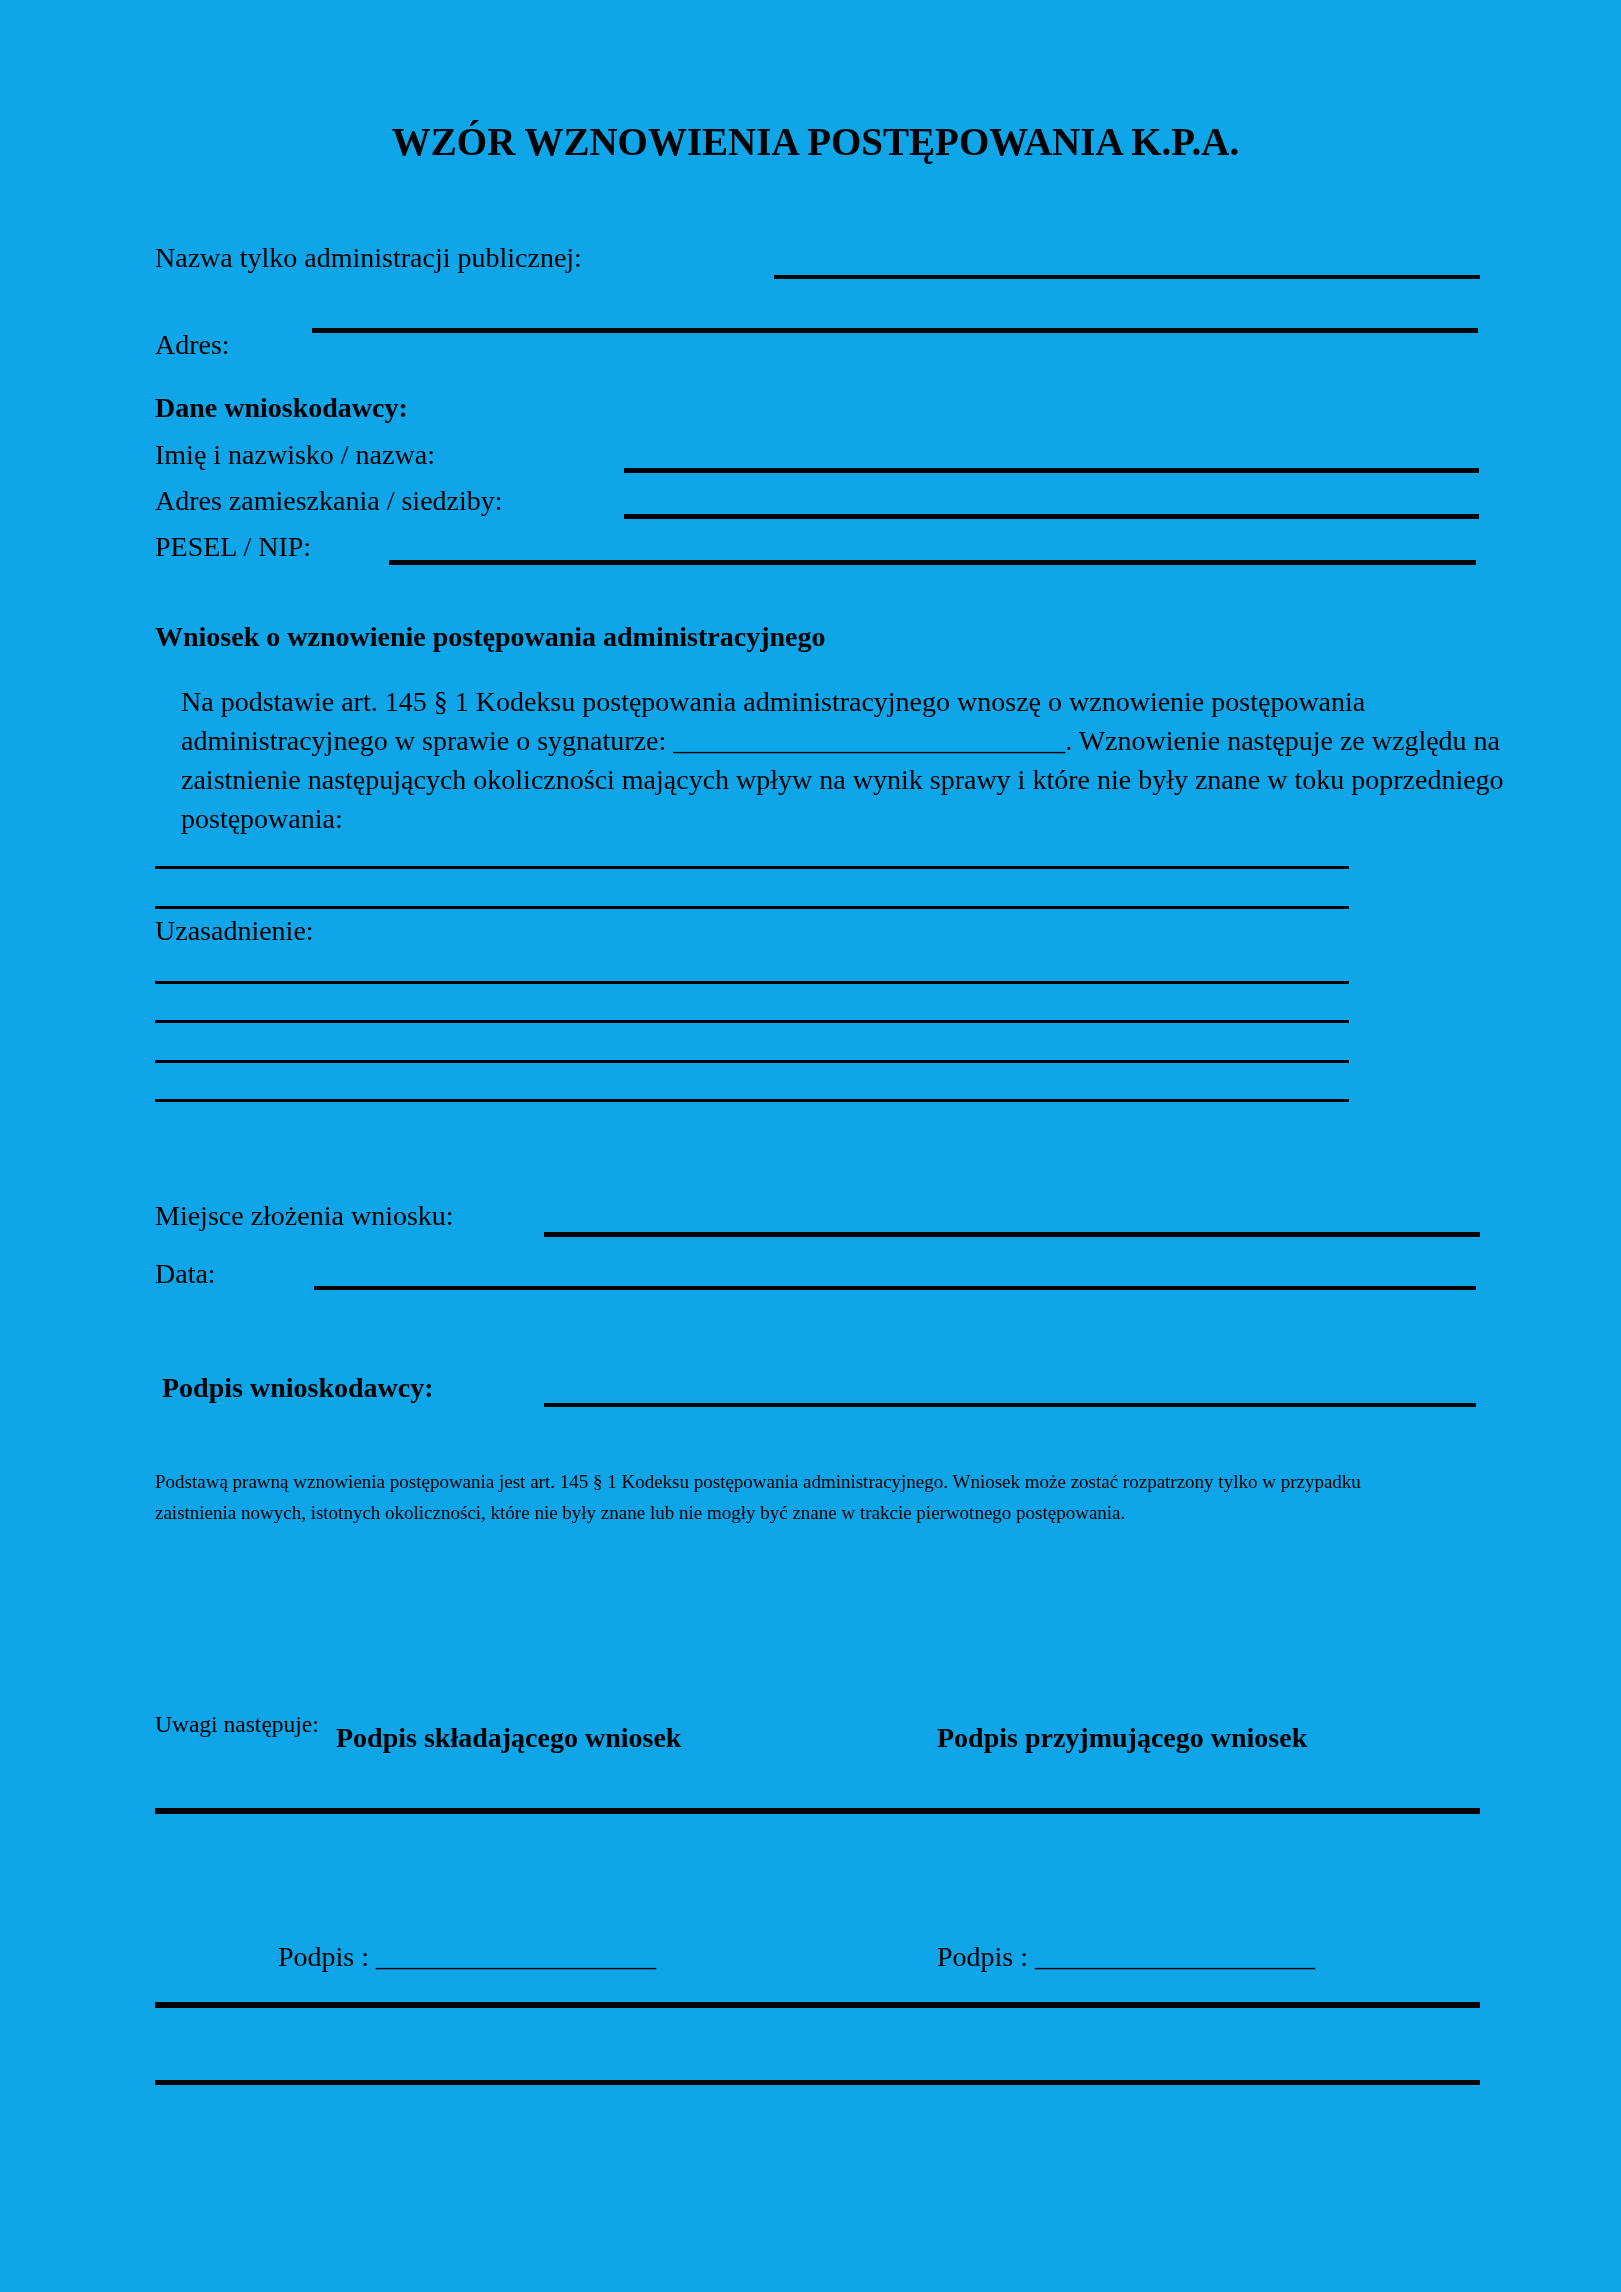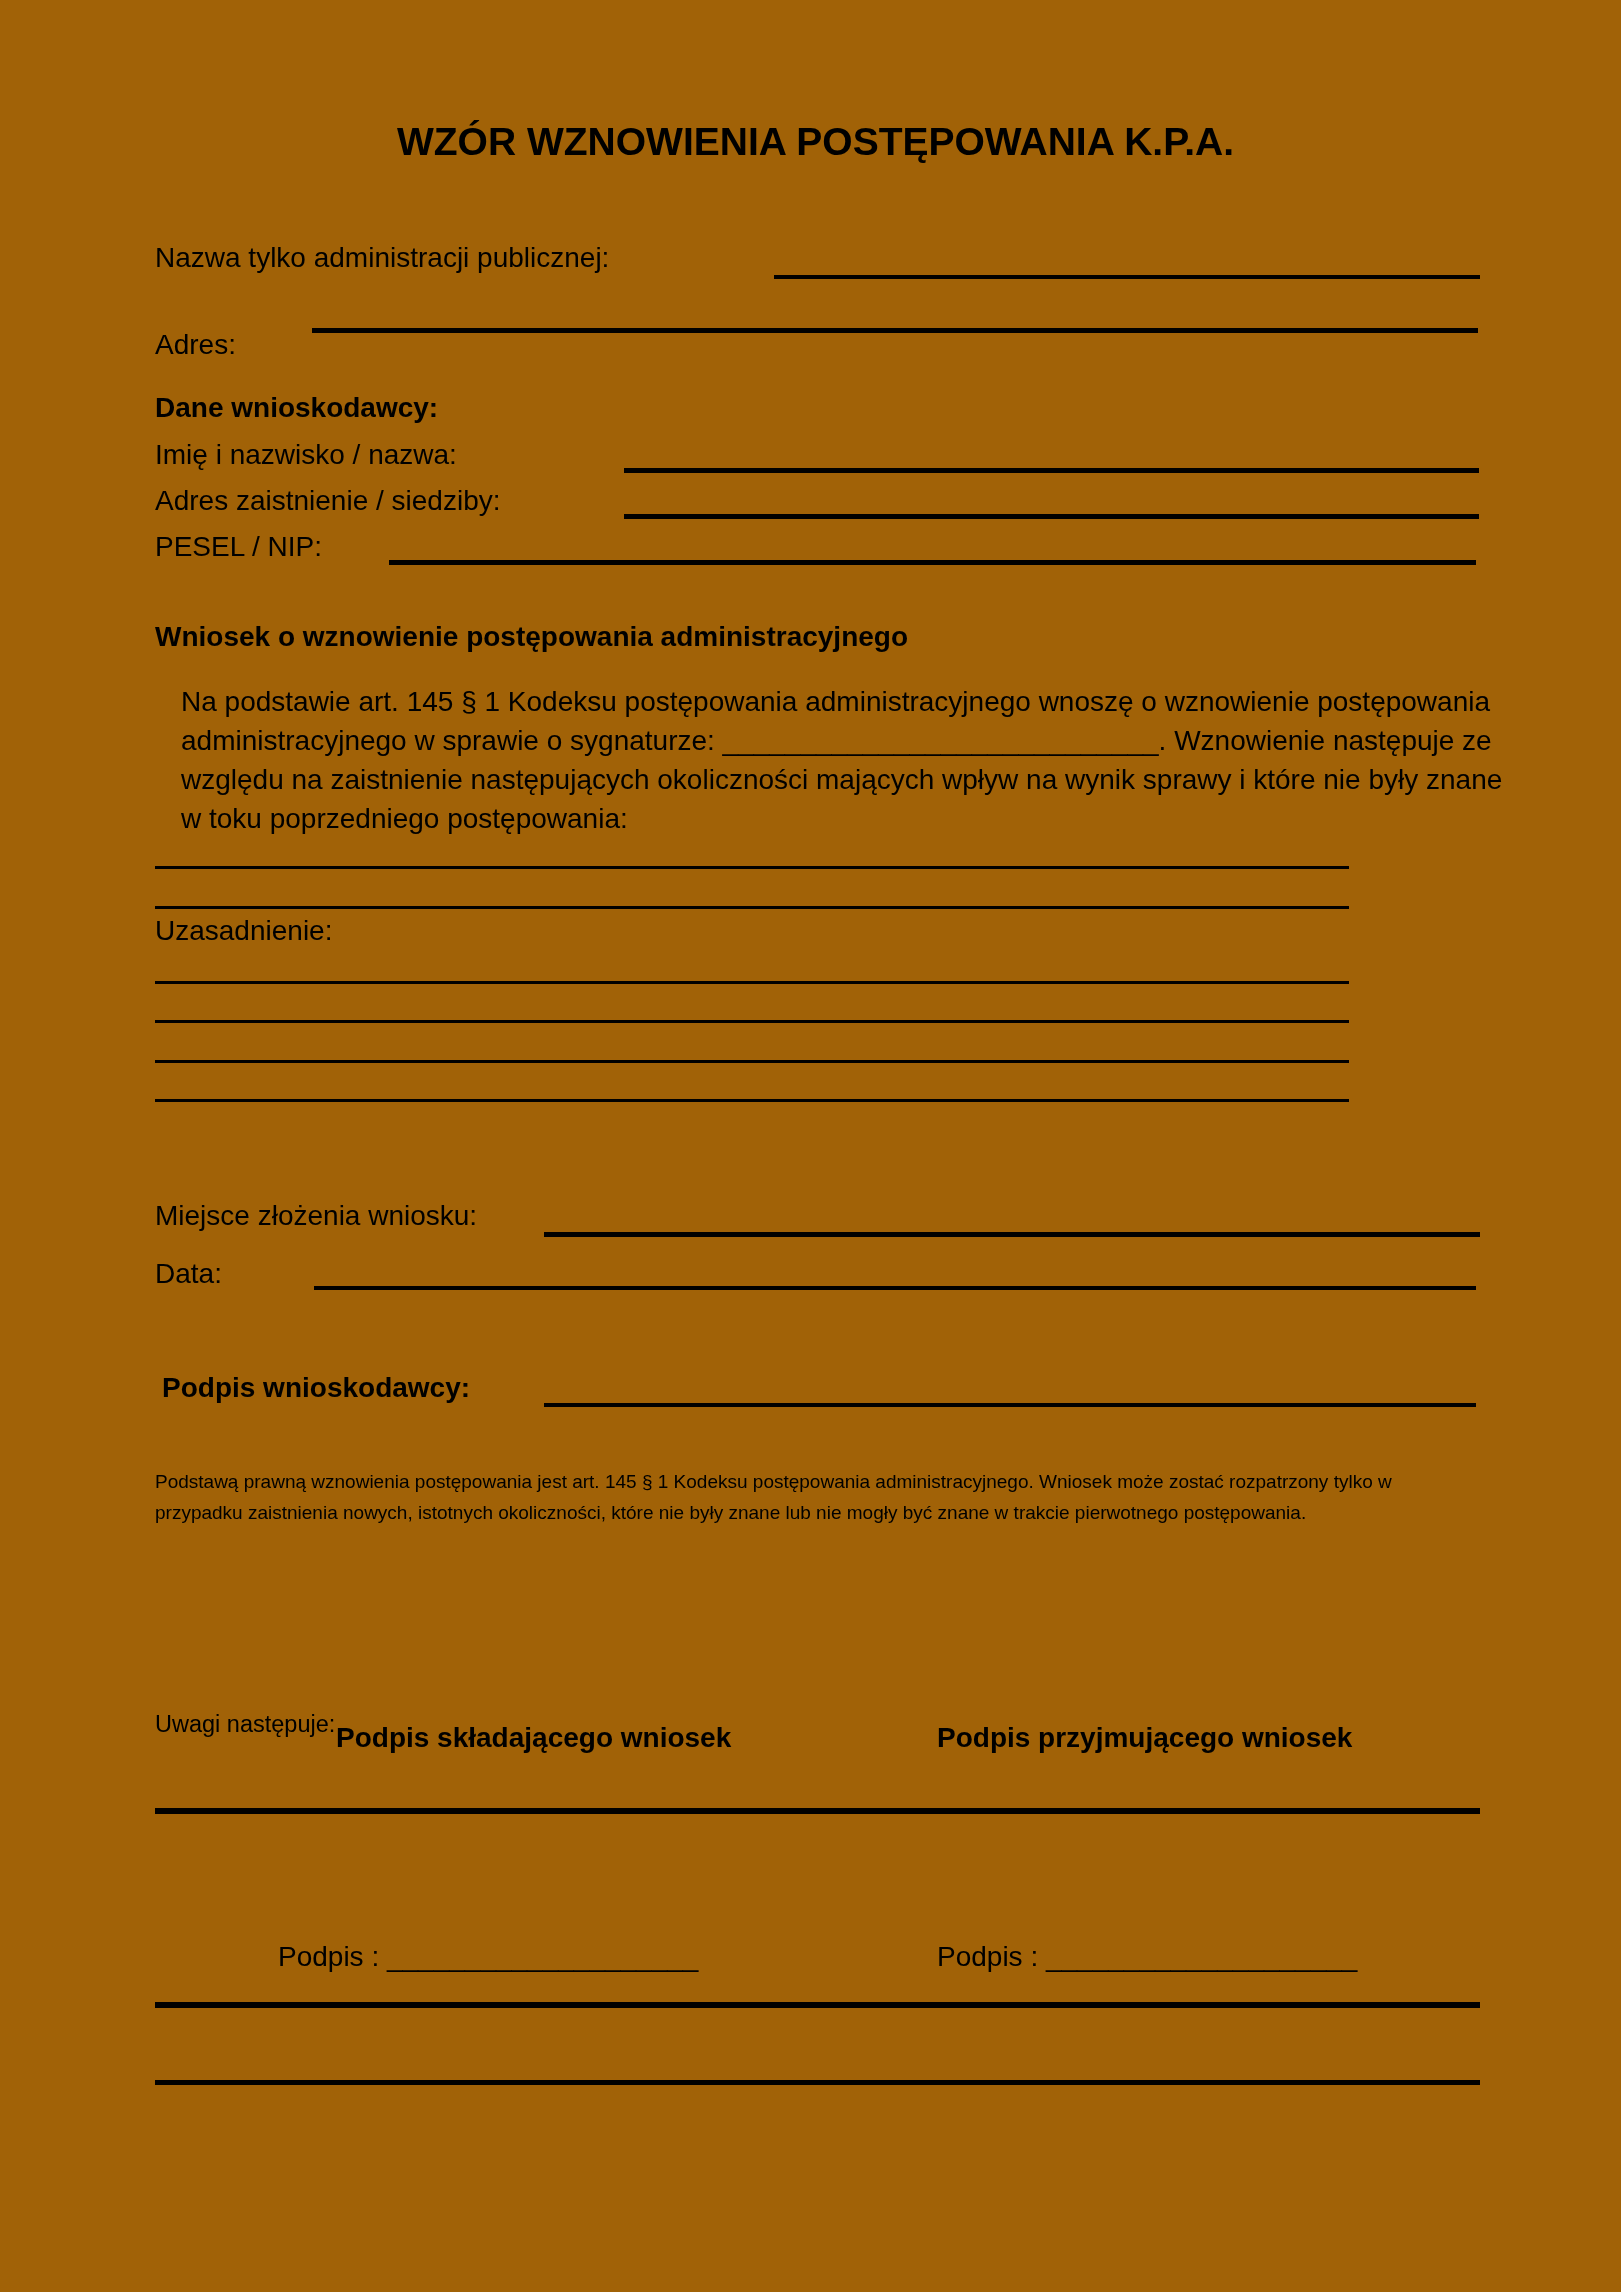--- a/index.html
+++ b/index.html
@@ -4,22 +4,22 @@
 <style>
   html, body {
     margin: 0;
     padding: 0;
     background: #ffffff;
   }
   .page {
     position: relative;
     width: 1621px;
     height: 2293px;
-    background: #a16207;
-    font-family: Liberation Sans, sans-serif;
+    background: #0ea5e9;
+    font-family: Liberation Serif, serif;
     color: #000000;
     overflow: hidden;
   }
   .t {
     position: absolute;
     font-size: 28px;
     line-height: 28px;
     white-space: nowrap;
   }
   .bold { font-weight: bold; }
@@ -67,21 +67,21 @@
   <div class="line" style="top:275px; left:774px; width:706px; height:3.9px;"></div>
 
   <div class="t" style="top:305px; left:155px;margin-top:26px;">Adres:</div>
   <div class="line" style="top:328px; left:312px; width:1166px; height:4.9px;"></div>
 
   <div class="t bold" style="top:394px; left:155px;">Dane wnioskodawcy:</div>
 
   <div class="t" style="top:441px; left:155px;">Imię i nazwisko / nazwa:</div>
   <div class="line" style="top:468px; left:624px; width:855px; height:4.9px;"></div>
 
-  <div class="t" style="top:487px; left:155px;">Adres zaistnienie / siedziby:</div>
+  <div class="t" style="top:487px; left:155px;">Adres zamieszkania / siedziby:</div>
   <div class="line" style="top:514px; left:624px; width:855px; height:4.9px;"></div>
 
   <div class="t" style="top:533px; left:155px;">PESEL / NIP:</div>
   <div class="line" style="top:560px; left:389px; width:1087px; height:4.9px;"></div>
 
   <div class="t bold" style="top:623px; left:155px;">Wniosek o wznowienie postępowania administracyjnego</div>
 
   <div class="para" style="top:682px; left:155px; width:1333px;">Na podstawie art. 145 § 1 Kodeksu postępowania administracyjnego wnoszę o wznowienie postępowania administracyjnego w sprawie o sygnaturze: ____________________________. Wznowienie następuje ze względu na zaistnienie następujących okoliczności mających wpływ na wynik sprawy i które nie były znane w toku poprzedniego postępowania:</div>
 
   <div class="line" style="top:866px; left:155px; width:1194px; height:2.9px;"></div>

